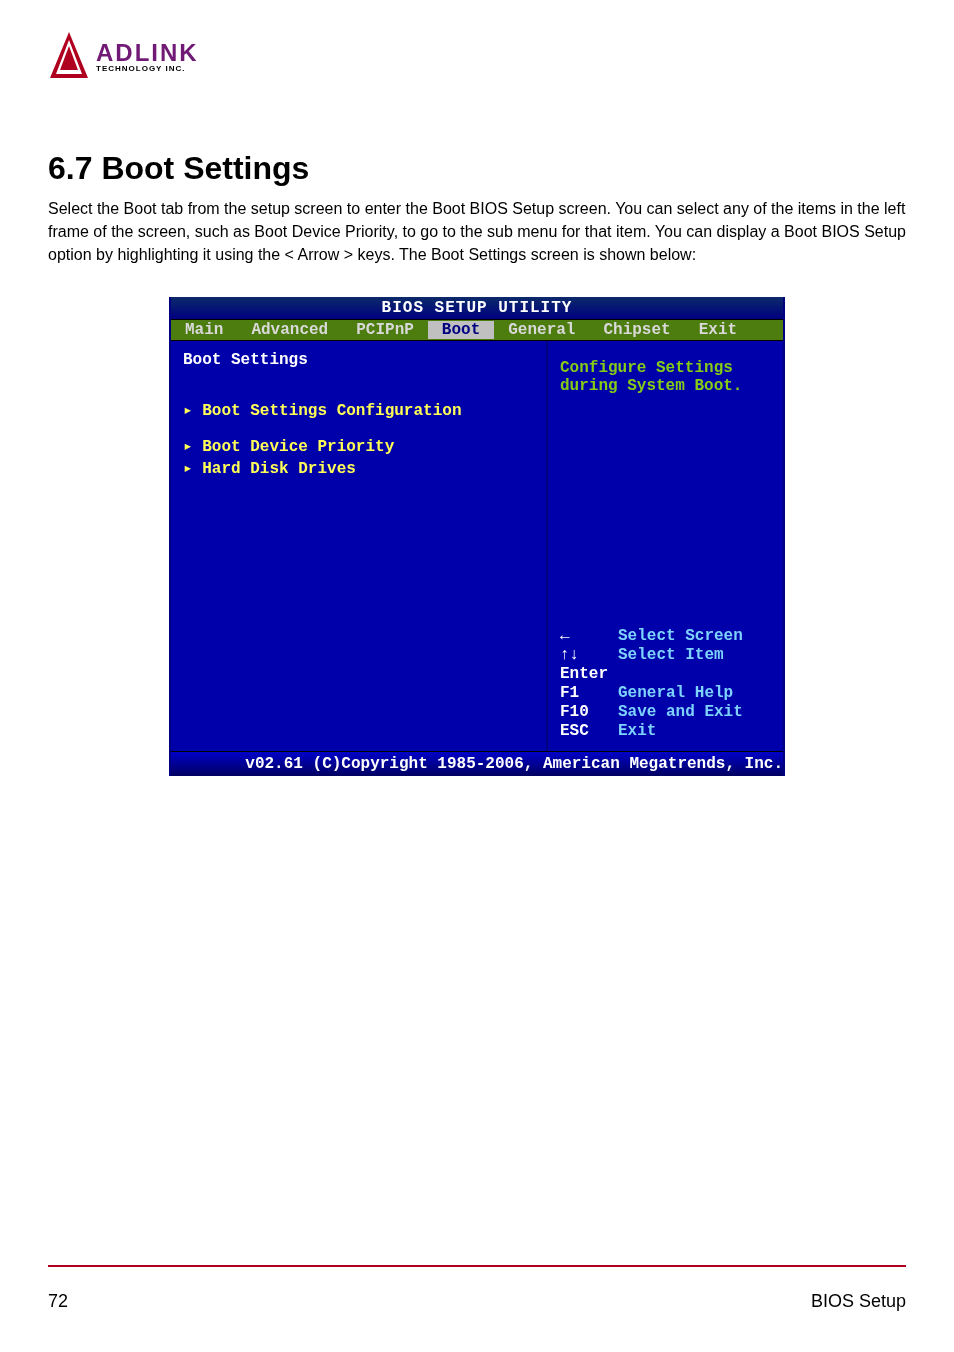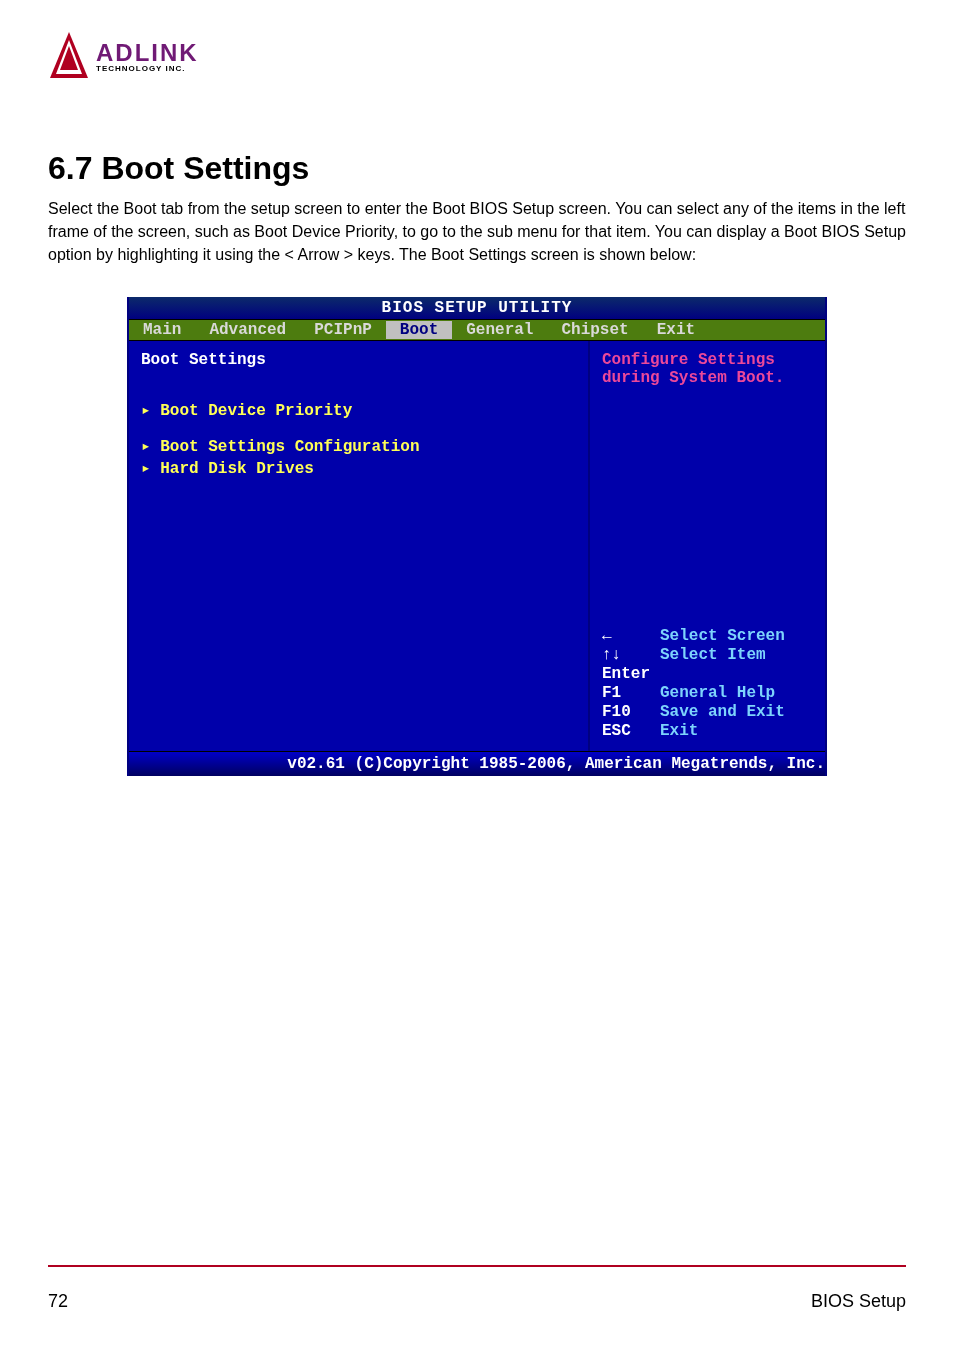--- a/index.html
+++ b/index.html
@@ -26,21 +26,21 @@
   .logo-text { display: flex; flex-direction: column; }
   .logo-name { font-size: 24px; font-weight: bold; letter-spacing: 2px; color: #701a75; }
   .logo-sub { font-size: 8px; font-weight: bold; letter-spacing: 1px; color: #000; margin-top: -3px; }
 
   .doc-body { position: absolute; top: 130px; left: 48px; right: 48px; }
   .section-title { font-size: 32px; font-weight: bold; margin-top: 20px; margin-bottom: 10px; }
   .section-p { font-size: 16px; line-height: 1.45; margin-bottom: 25px; }
 
   
   .bios {
-    width: 700px;
+    width: 616px;
     margin: 30px auto 0;
     font-family: "Courier New", monospace;
     font-weight: bold;
     font-size: 16px;
     border-left: 2px solid #000080;
     border-right: 2px solid #000080;
     background: #7e7e7e;
   }
   .bios-title {
     background: linear-gradient(#0c2a6a, #000080);
@@ -72,21 +72,21 @@
     background: #0000aa;
     color: #ffffff;
     padding: 10px 12px;
     display: flex;
     flex-direction: column;
   }
   .section-head { color: #ffffff; margin-bottom: 31px; }
   .submenu { color: #ffff55; margin: 2px 0; }
   .submenu::before { content: "▸ "; color: #ffff55; }
   .submenu.gap { margin-top: 16px; }
-  .help-text { color: #ec4899; }
+  .help-text { color: #84cc16; margin-top: 8px; }
   .key-help { margin-top: auto; color: #ffffff; }
   .key-row { display: flex; margin: 1px 0; }
   .key-k { width: 58px; color: #ffffff; }
   .key-d { color: #7dd3fc; }
   .bios-footer {
     background: linear-gradient(#0000c8, #000060);
     color: #ffffff;
     text-align: right;
     padding: 3px 0;
     border-top: 1px solid #000;
@@ -132,22 +132,22 @@
       <span class="bios-tab">Advanced</span>
       <span class="bios-tab">PCIPnP</span>
       <span class="bios-tab sel">Boot</span>
       <span class="bios-tab">General</span>
       <span class="bios-tab">Chipset</span>
       <span class="bios-tab">Exit</span>
     </div>
     <div class="bios-panels">
       <div class="bios-left">
         <div class="section-head">Boot Settings</div>
+        <div class="submenu gap">Boot Settings Configuration</div>
         <div class="submenu gap">Boot Device Priority</div>
-        <div class="submenu gap">Boot Settings Configuration</div>
         <div class="submenu">Hard Disk Drives</div>
       </div>
       <div class="bios-right">
         <div class="help-text">Configure Settings during System Boot.</div>
         <div class="key-help">
           <div class="key-row">
               <span class="key-k">←</span>
               <span class="key-d">Select Screen</span>
             </div>
           <div class="key-row">

